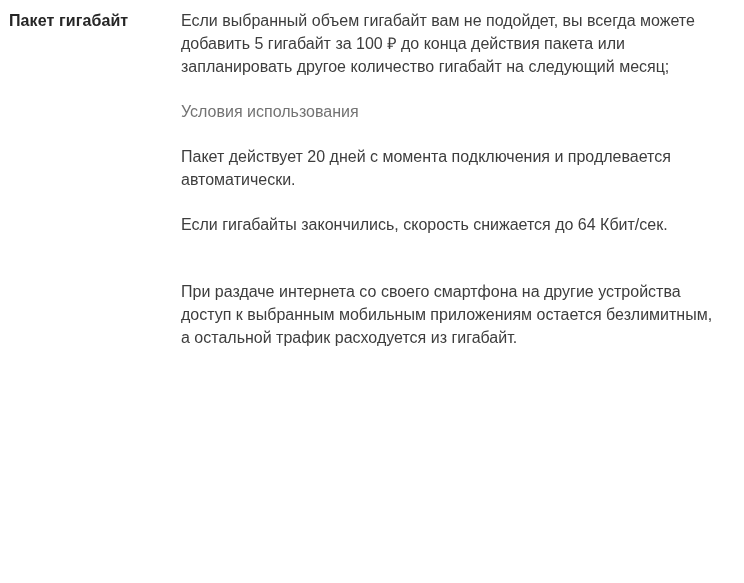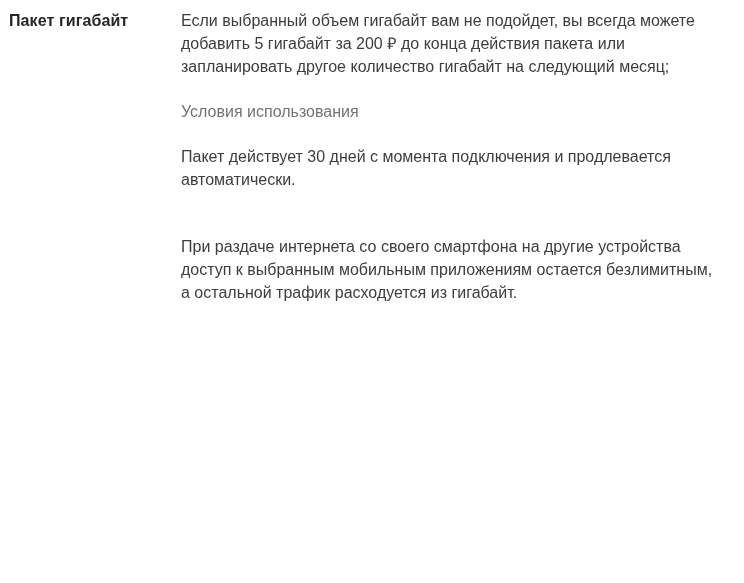--- a/index.html
+++ b/index.html
@@ -61,26 +61,27 @@
 
 <div class="page">
   <div class="section">
 
     <div class="col-left">
       <h2 class="section-title">Пакет гигабайт</h2>
     </div>
 
     <div class="col-right">
 
-      <p class="body-paragraph">Если выбранный объем гигабайт вам не подойдет, вы всегда можете добавить 5 гигабайт за 200 ₽ до конца действия пакета или запланировать другое количество гигабайт на следующий месяц;</p>
+      <p class="body-paragraph">Если выбранный объем гигабайт вам не подойдет, вы всегда можете добавить 5 гигабайт за 100 ₽ до конца действия пакета или запланировать другое количество гигабайт на следующий месяц;</p>
 
       <h3 class="terms-subheading">Условия использования</h3>
 
-      <p class="body-paragraph">Пакет действует 30 дней с момента подключения и продлевается автоматически.</p>
+      <p class="body-paragraph">Пакет действует 20 дней с момента подключения и продлевается автоматически.</p>
 
+      <p class="body-paragraph">Если гигабайты закончились, скорость снижается до 64 Кбит/сек.</p>
 
 
 
       <p class="body-paragraph">При раздаче интернета со своего смартфона на другие устройства доступ к выбранным мобильным приложениям остается безлимитным, а остальной трафик расходуется из гигабайт.</p>
     </div>
 
   </div>
 </div>
 
 </body></html>

